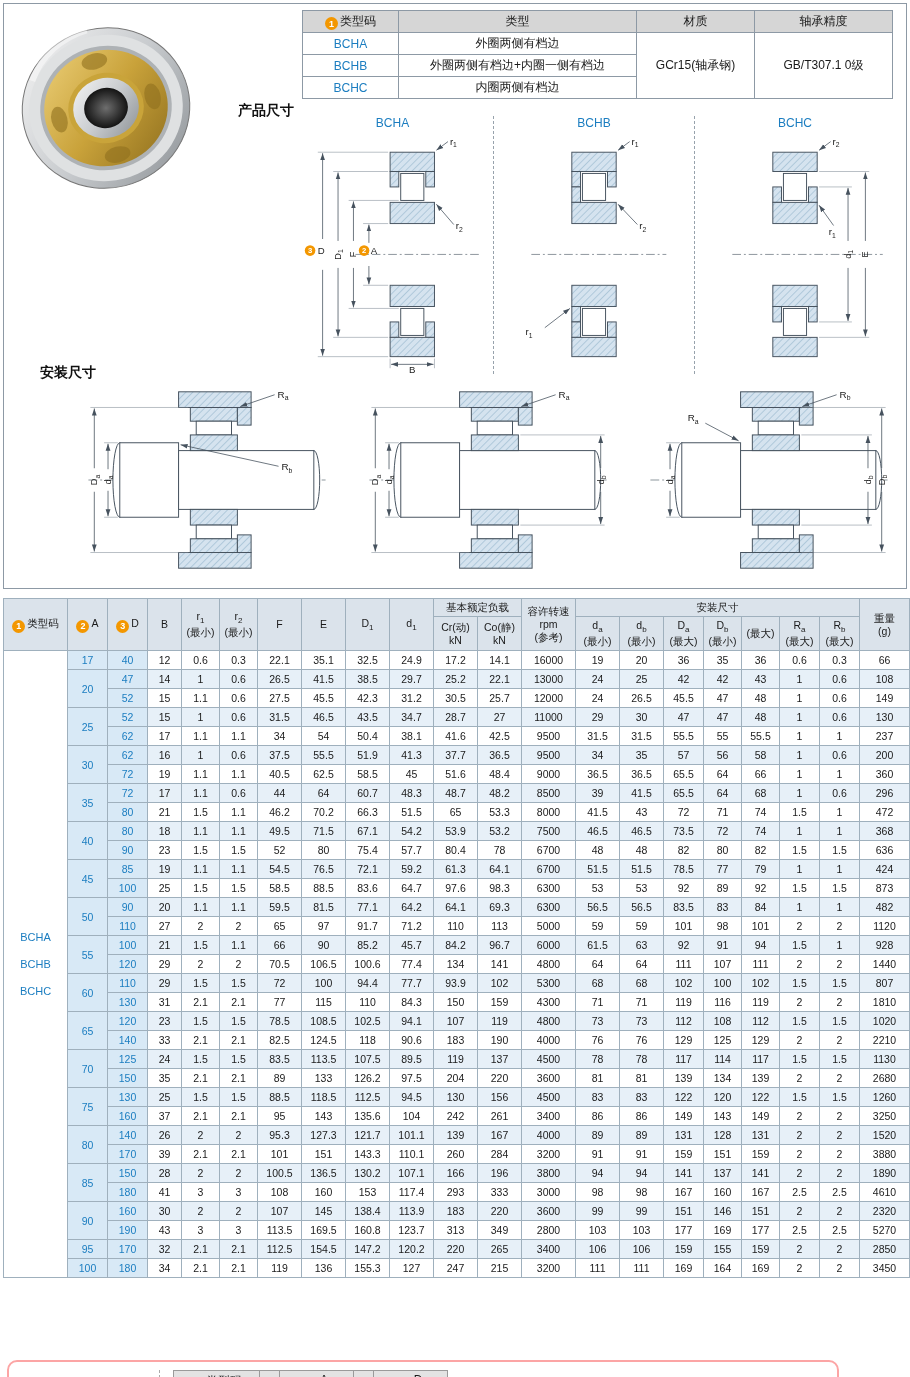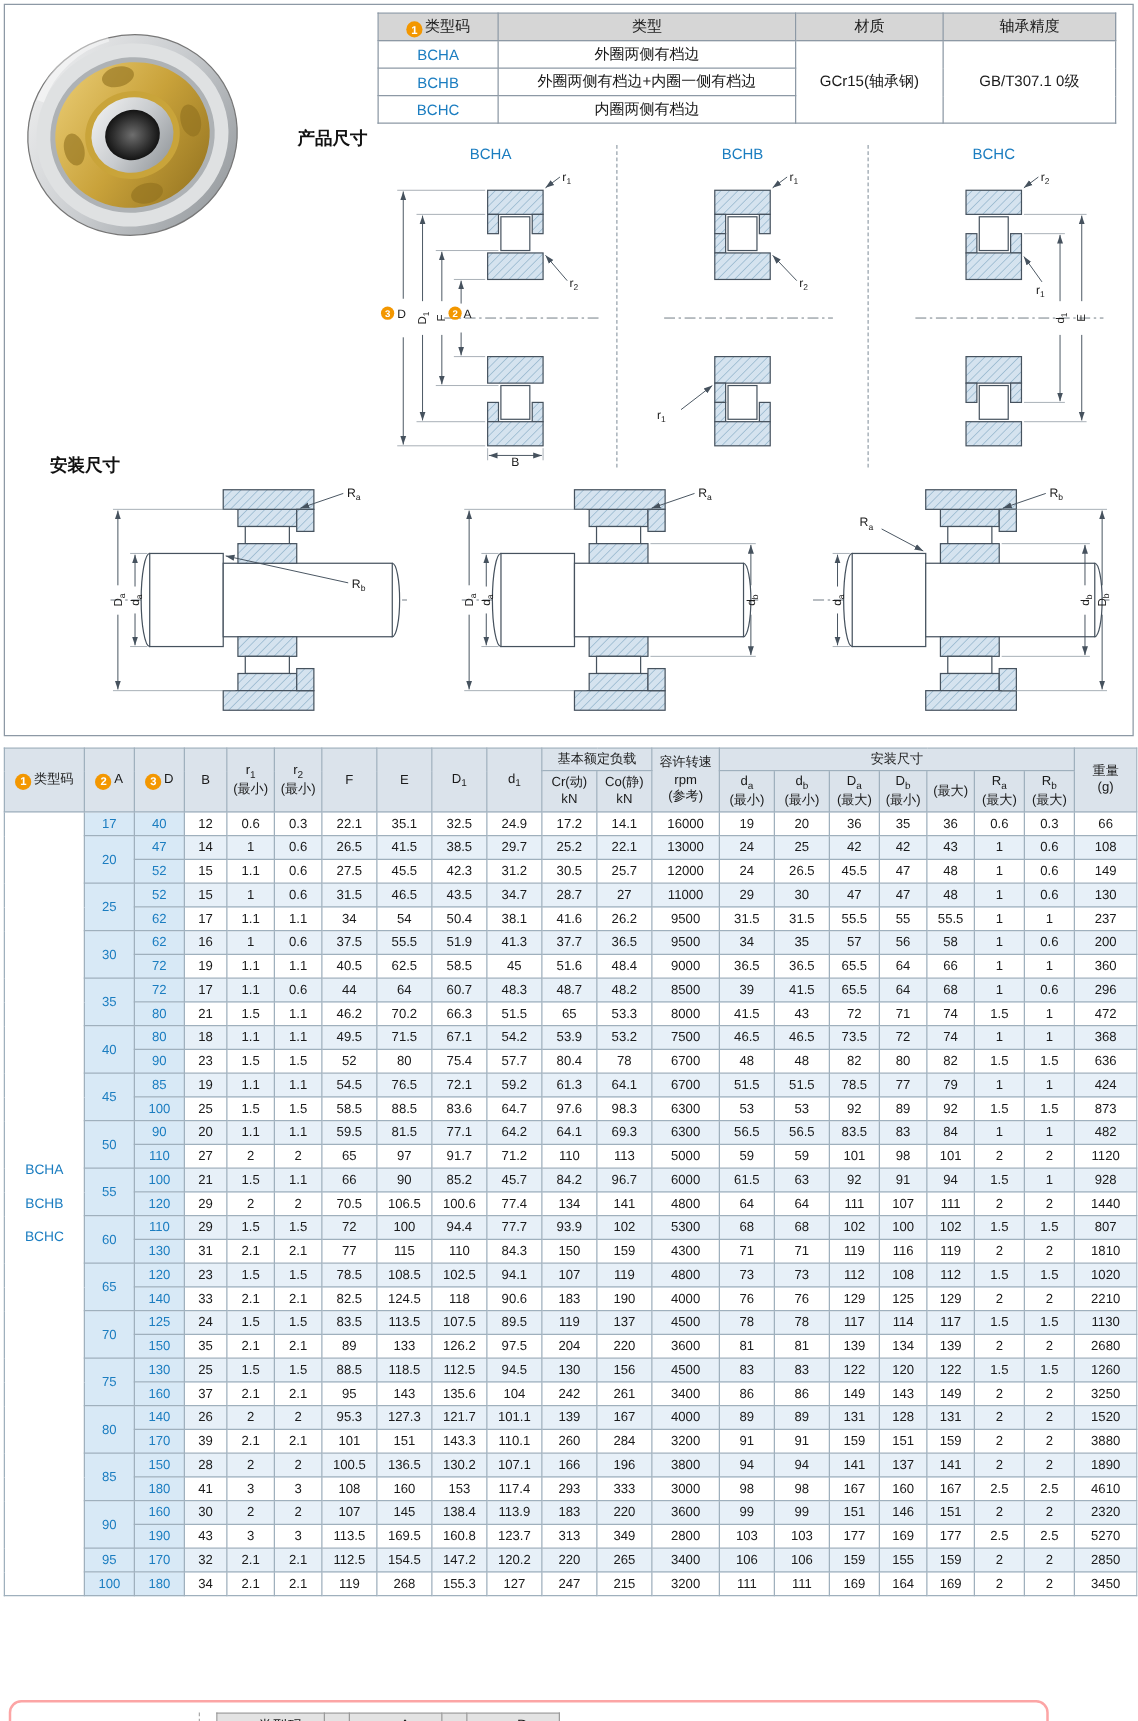--- a/index.html
+++ b/index.html
@@ -522,21 +522,21 @@
         <tr>
           <td class="d-cell">62</td>
           <td>17</td>
           <td>1.1</td>
           <td>1.1</td>
           <td>34</td>
           <td>54</td>
           <td>50.4</td>
           <td>38.1</td>
           <td>41.6</td>
-          <td>26.2</td>
+          <td>42.5</td>
           <td>9500</td>
           <td>31.5</td>
           <td>31.5</td>
           <td>55.5</td>
           <td>55</td>
           <td>55.5</td>
           <td>1</td>
           <td>1</td>
           <td>237</td>
         </tr>
@@ -1121,21 +1121,21 @@
           <td>2</td>
           <td>2850</td>
         </tr>
         <tr class="gstart">
           <td rowspan="1" class="a-cell">100</td>
           <td class="d-cell">180</td>
           <td>34</td>
           <td>2.1</td>
           <td>2.1</td>
           <td>119</td>
-          <td>268</td>
+          <td>136</td>
           <td>155.3</td>
           <td>127</td>
           <td>247</td>
           <td>215</td>
           <td>3200</td>
           <td>111</td>
           <td>111</td>
           <td>169</td>
           <td>164</td>
           <td>169</td>

